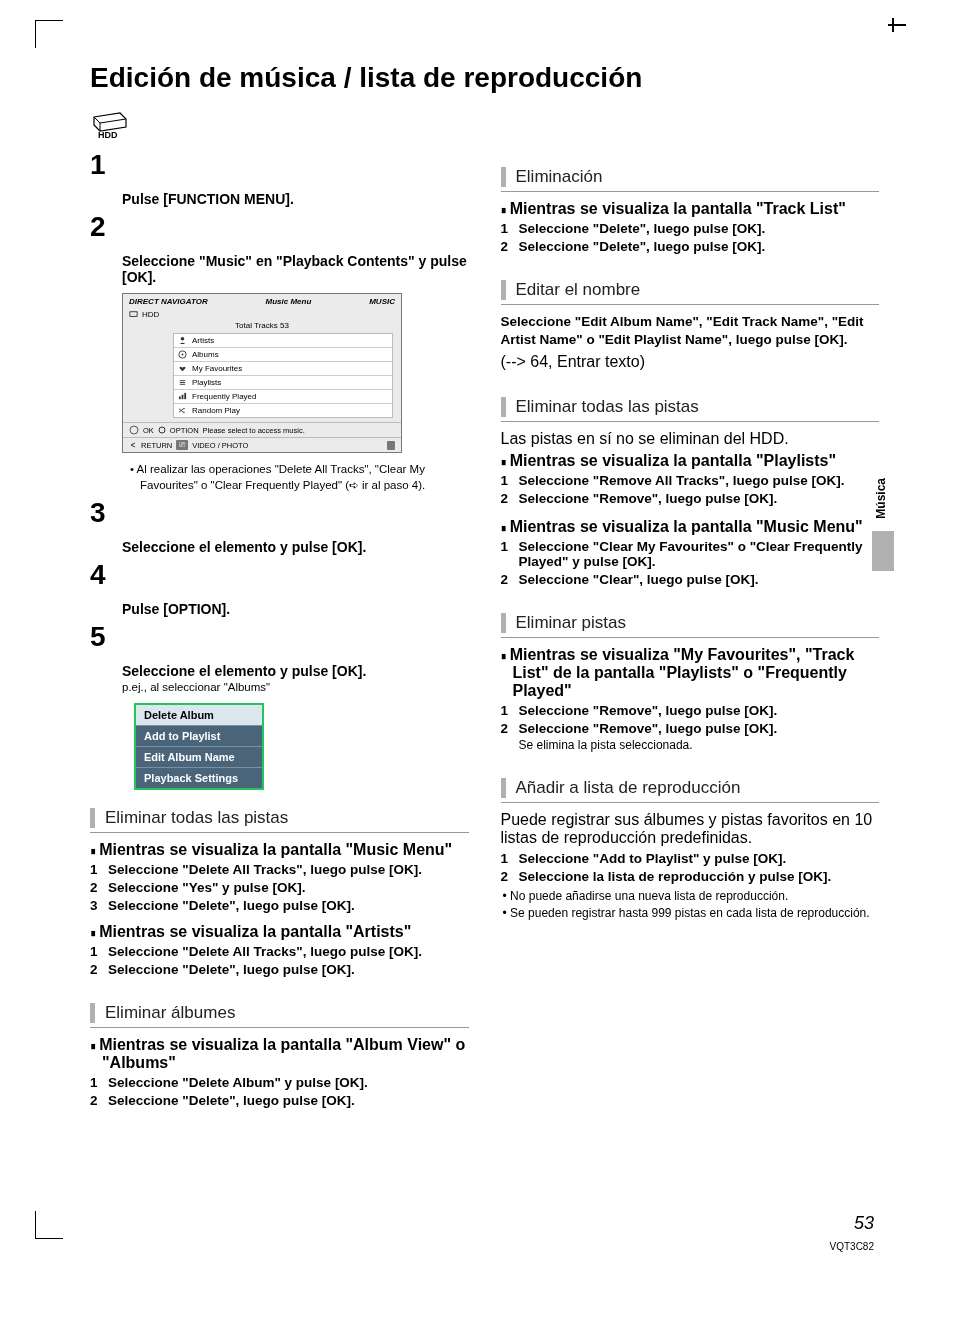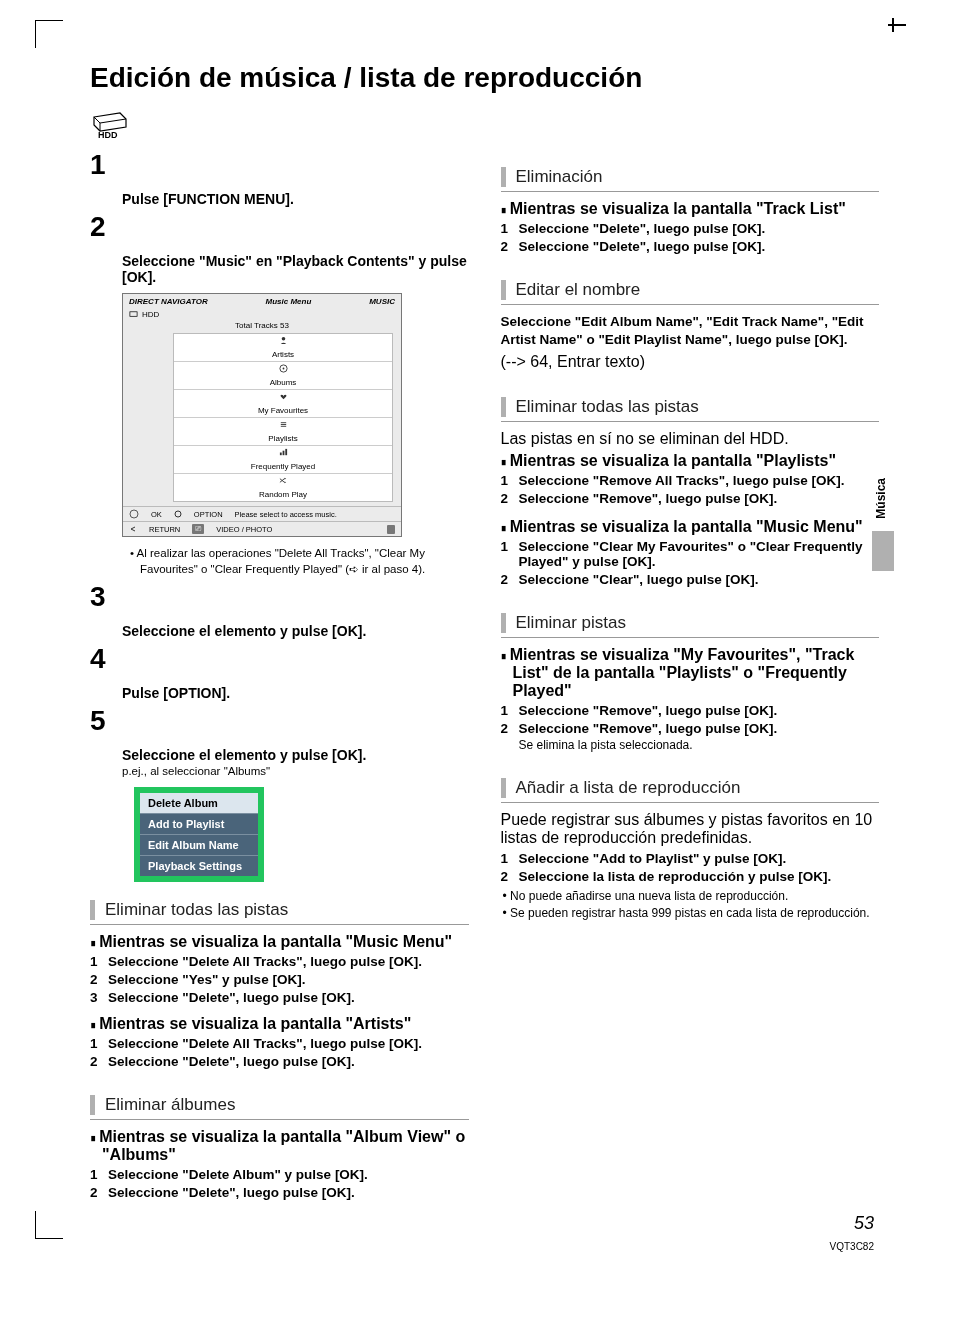--- a/index.html
+++ b/index.html
@@ -20,28 +20,28 @@
   .big-text { font-size: 14px; font-weight: bold; padding-top: 6px; margin-top: 34px; }
   .note-ul { list-style: none; margin: 6px 0 6px 40px; }
   .note-ul li { font-size: 11.5px; line-height: 1.4; text-indent: -10px; padding-left: 10px; }
   .note-ul li::before { content: "• "; }
   .sub-note { font-size: 11.5px; margin-left: 32px; margin-top: 2px; }
   .ui-box { margin: 8px 0 8px 32px; border: 1px solid #777; background: #ebebeb; width: 280px; font-size: 8px; }
   .ui-header { display:flex; justify-content:space-between; padding:3px 6px; font-weight:bold;font-style:italic; }
   .ui-hdd-row { padding: 1px 6px; display:flex; align-items:center; gap:4px; }
   .ui-tracks { text-align:center; padding: 1px 0 3px 0; }
   .ui-list { background:#fff; margin: 0 8px 4px 50px; border:1px solid #bbb; }
-  .ui-item { border-bottom:1px solid #ccc; padding:2px 4px; display:flex; align-items:center; gap:5px;flex-direction:column; }
+  .ui-item { border-bottom:1px solid #ccc; padding:2px 4px; display:flex; align-items:center; gap:5px; }
   .ui-item:last-child { border-bottom:none; }
-  .ui-footer { padding:2px 6px; display:flex; align-items:center; gap:12px; border-top:1px solid #bbb; font-size:7.5px; }
+  .ui-footer { padding:2px 6px; display:flex; align-items:center; gap:4px; border-top:1px solid #bbb; font-size:7.5px; }
   .ui-footer .spacer { flex:1; }
   .ui-footer .tag { background:#777; color:#fff; padding:0 3px; border-radius:1px; }
   .tiny-icon { width:9px; height:9px; display:inline-block; }
 
-  .option-menu { margin: 10px 0 18px 44px; width: 130px; border: 6px solid #22c55e; background:#4a647a; }
+  .option-menu { margin: 10px 0 18px 44px; width: 130px; border: 2px solid #22c55e; background:#4a647a; }
   .option-menu .row { color:#fff; font-size:11px; font-weight:bold; padding:4px 8px; border-bottom: 1px solid #7a8fa0; }
   .option-menu .row.sel { background:#dce6ee; color:#000; }
   .option-menu .row:last-child { border-bottom:none; }
 
   .sec-head { display:flex; align-items:center; gap:10px; margin: 18px 0 8px 0; }
   .sec-bar { width:5px; height:20px; background:#b0b0b0; }
   .sec-title { font-size:17px; color:#222; }
 
   .square-line { font-size: 16px; font-weight: bold; margin: 4px 0 2px 0; text-indent: -12px; padding-left: 12px; }
   .square-line::before { content: "∎ "; font-size: 10px; vertical-align: 1px; }

